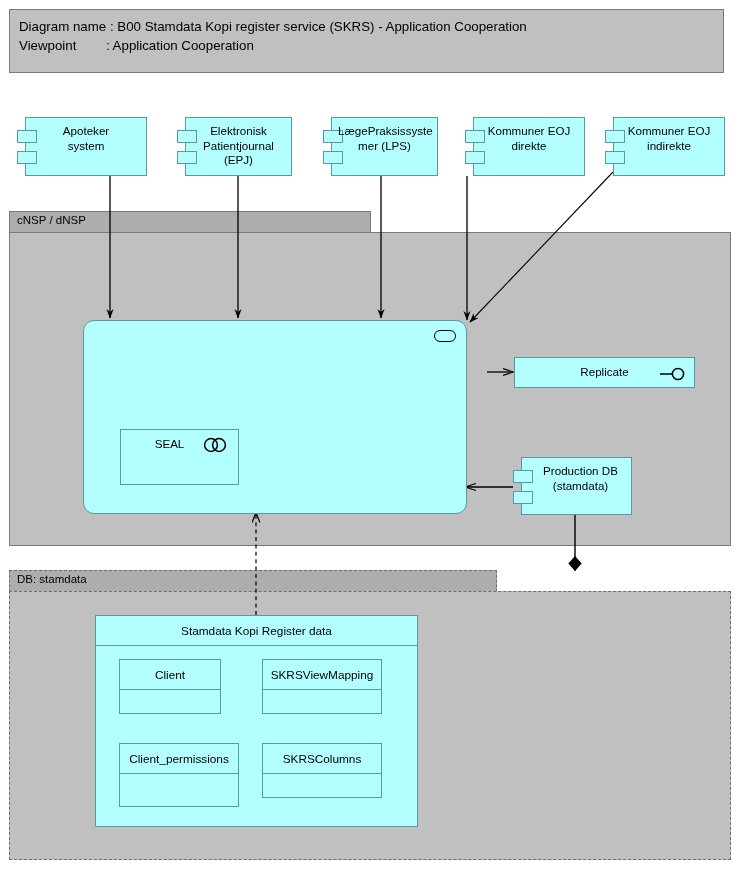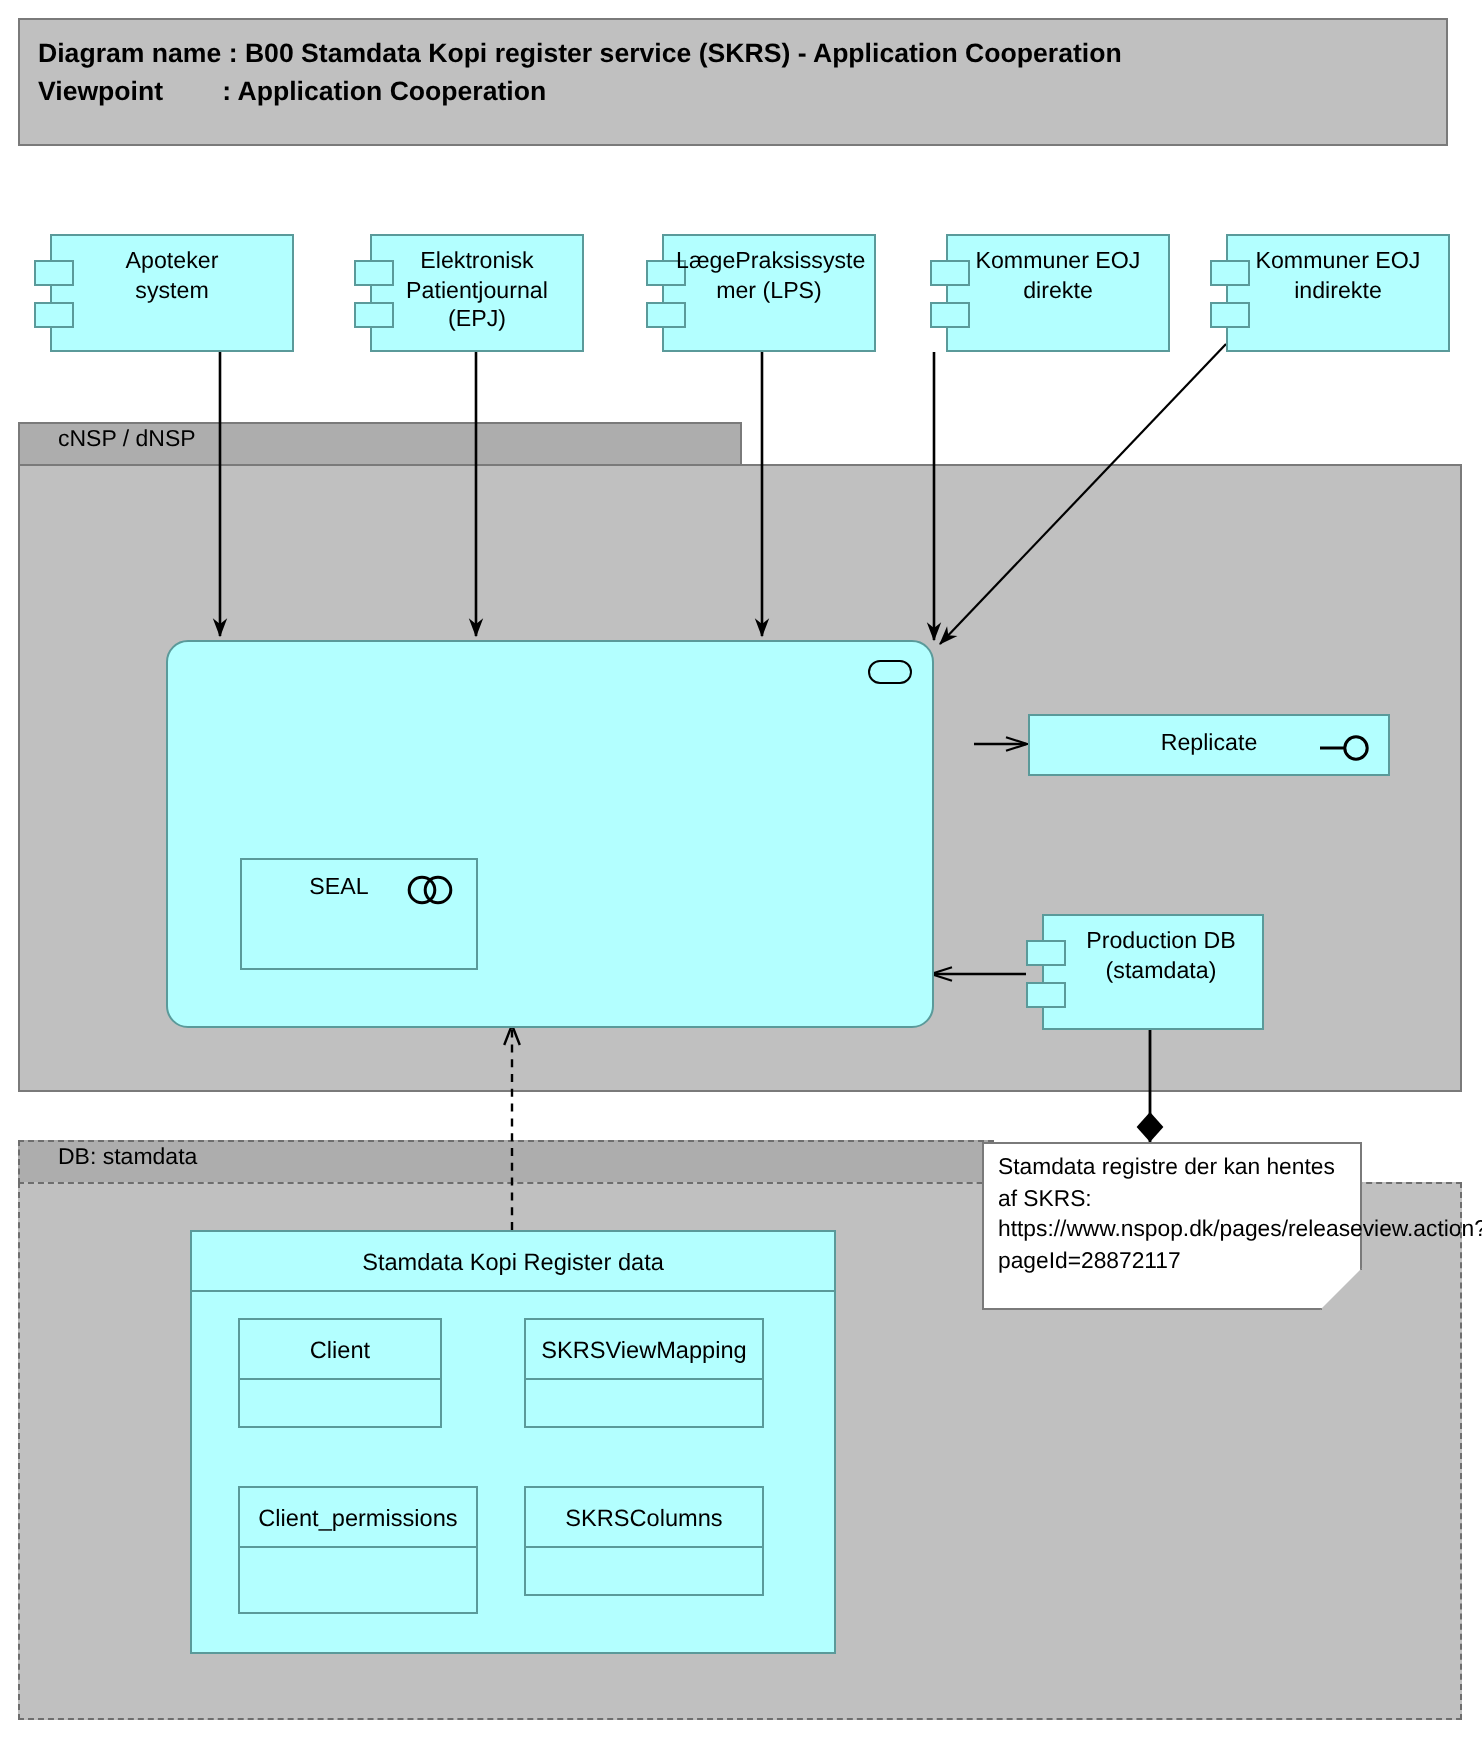--- a/index.html
+++ b/index.html
@@ -5,27 +5,27 @@
   html,body{margin:0;padding:0;background:#ffffff;}
   body{font-family:"Liberation Sans","DejaVu Sans",sans-serif;}
   #canvas{position:relative;width:741px;height:870px;background:#ffffff;overflow:hidden;}
 
   
   .title-block{
     position:absolute;left:9px;top:9px;width:715px;height:64px;
     background:#c0c0c0;border:1px solid #7a7a7a;box-sizing:border-box;
     padding:7px 0 0 9px;
   }
-  .title-line{font-size:13.3px;font-weight:bold;color:#000;line-height:19px;white-space:pre;}
+  .title-line{font-size:13.3px;font-weight:normal;color:#000;line-height:19px;white-space:pre;}
 
   
   .group{position:absolute;box-sizing:border-box;}
   .group-body{position:absolute;background:#c0c0c0;box-sizing:border-box;}
   .group-tab{position:absolute;background:#adadad;box-sizing:border-box;}
-  .group-tab-label{position:absolute;font-size:11.5px;color:#000;left:20px;top:3px;white-space:nowrap;}
+  .group-tab-label{position:absolute;font-size:11.5px;color:#000;left:8px;top:3px;white-space:nowrap;}
   .solid-b{border:1px solid #7a7a7a;}
   .dashed-b{border:1px dashed #6e6e6e;}
 
   
   .el{position:absolute;box-sizing:border-box;background:#b3ffff;border:1px solid #5a9a9a;}
   .el-label{
     position:absolute;left:0;right:0;top:6px;
     text-align:center;font-size:11.6px;color:#000;line-height:14.5px;
     padding:0 22px;
   }
@@ -227,18 +227,14 @@
       <span class="strip"></span>
       <div class="el-label">Client_permissions</div>
     </div>
 
     <div class="el dataobj" style="left:166px;top:127px;width:120px;height:55px;">
       <span class="strip"></span>
       <div class="el-label">SKRSColumns</div>
     </div>
   </div>
 
-  <div class="note" style="left:491px;top:571px;width:190px;height:84px;">
-    <div class="note-text">Stamdata registre der kan hentes af SKRS: https://www.nspop.dk/pages/releaseview.action?pageId=28872117</div>
-    <span class="note-fold"></span>
-  </div>
 
 </div>
 
 </body></html>

